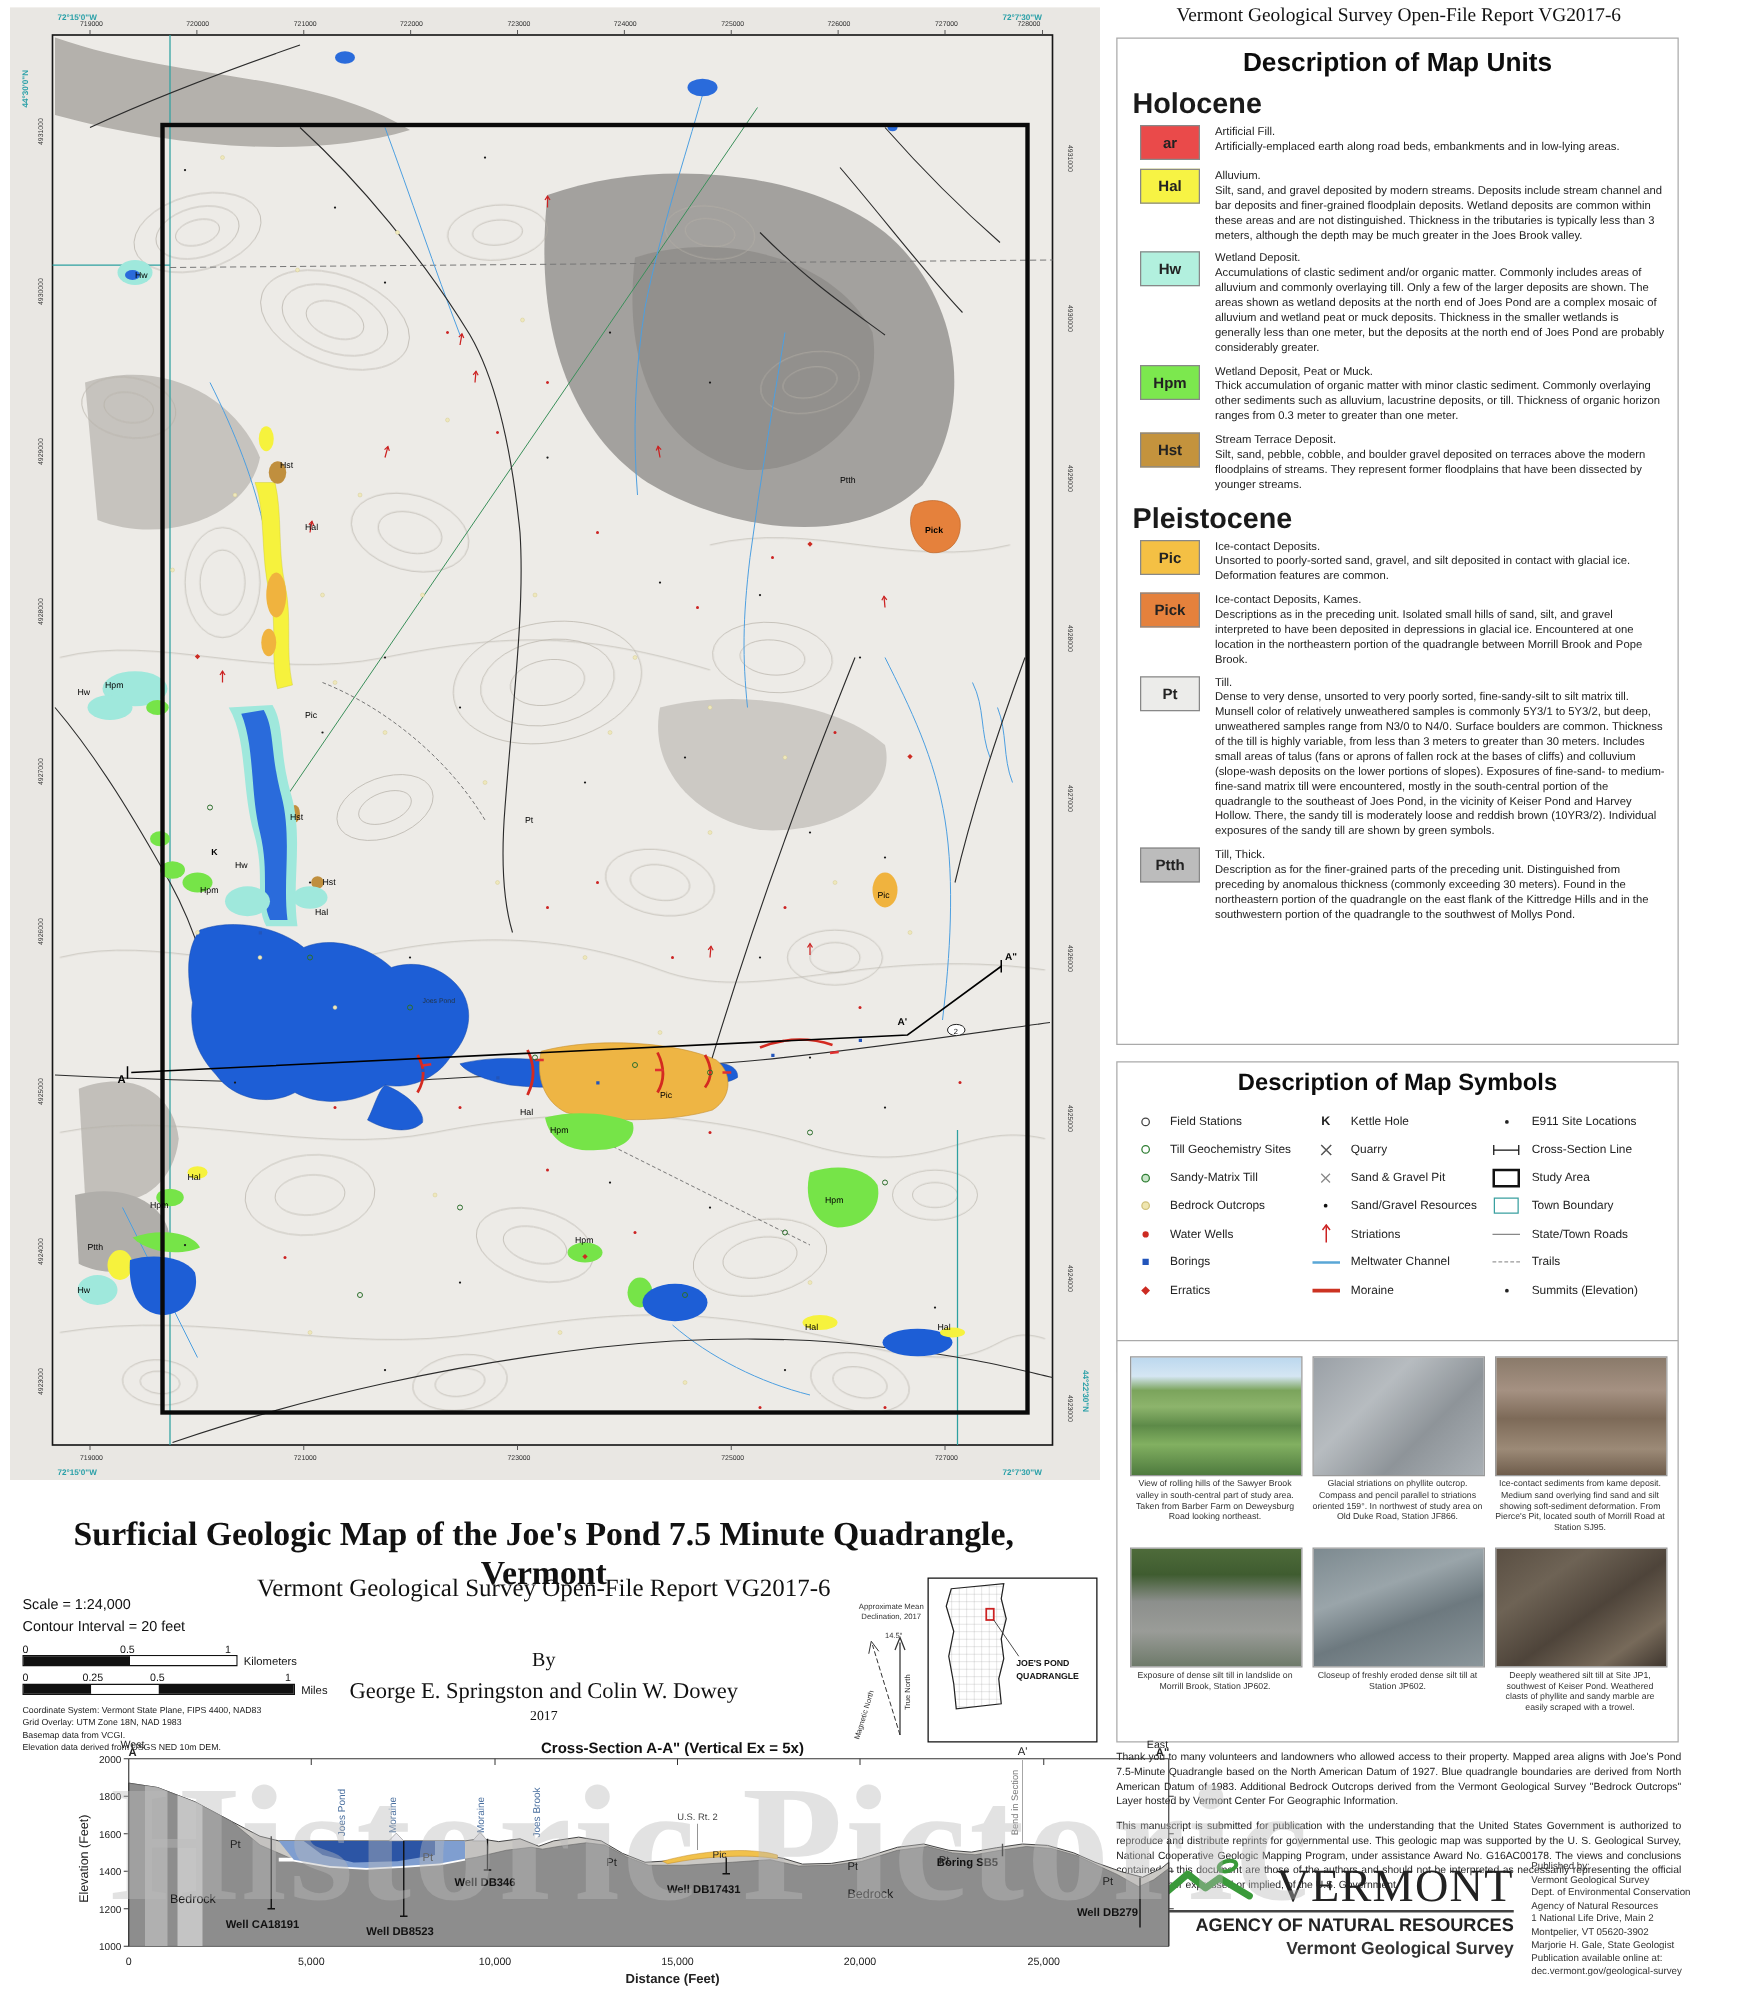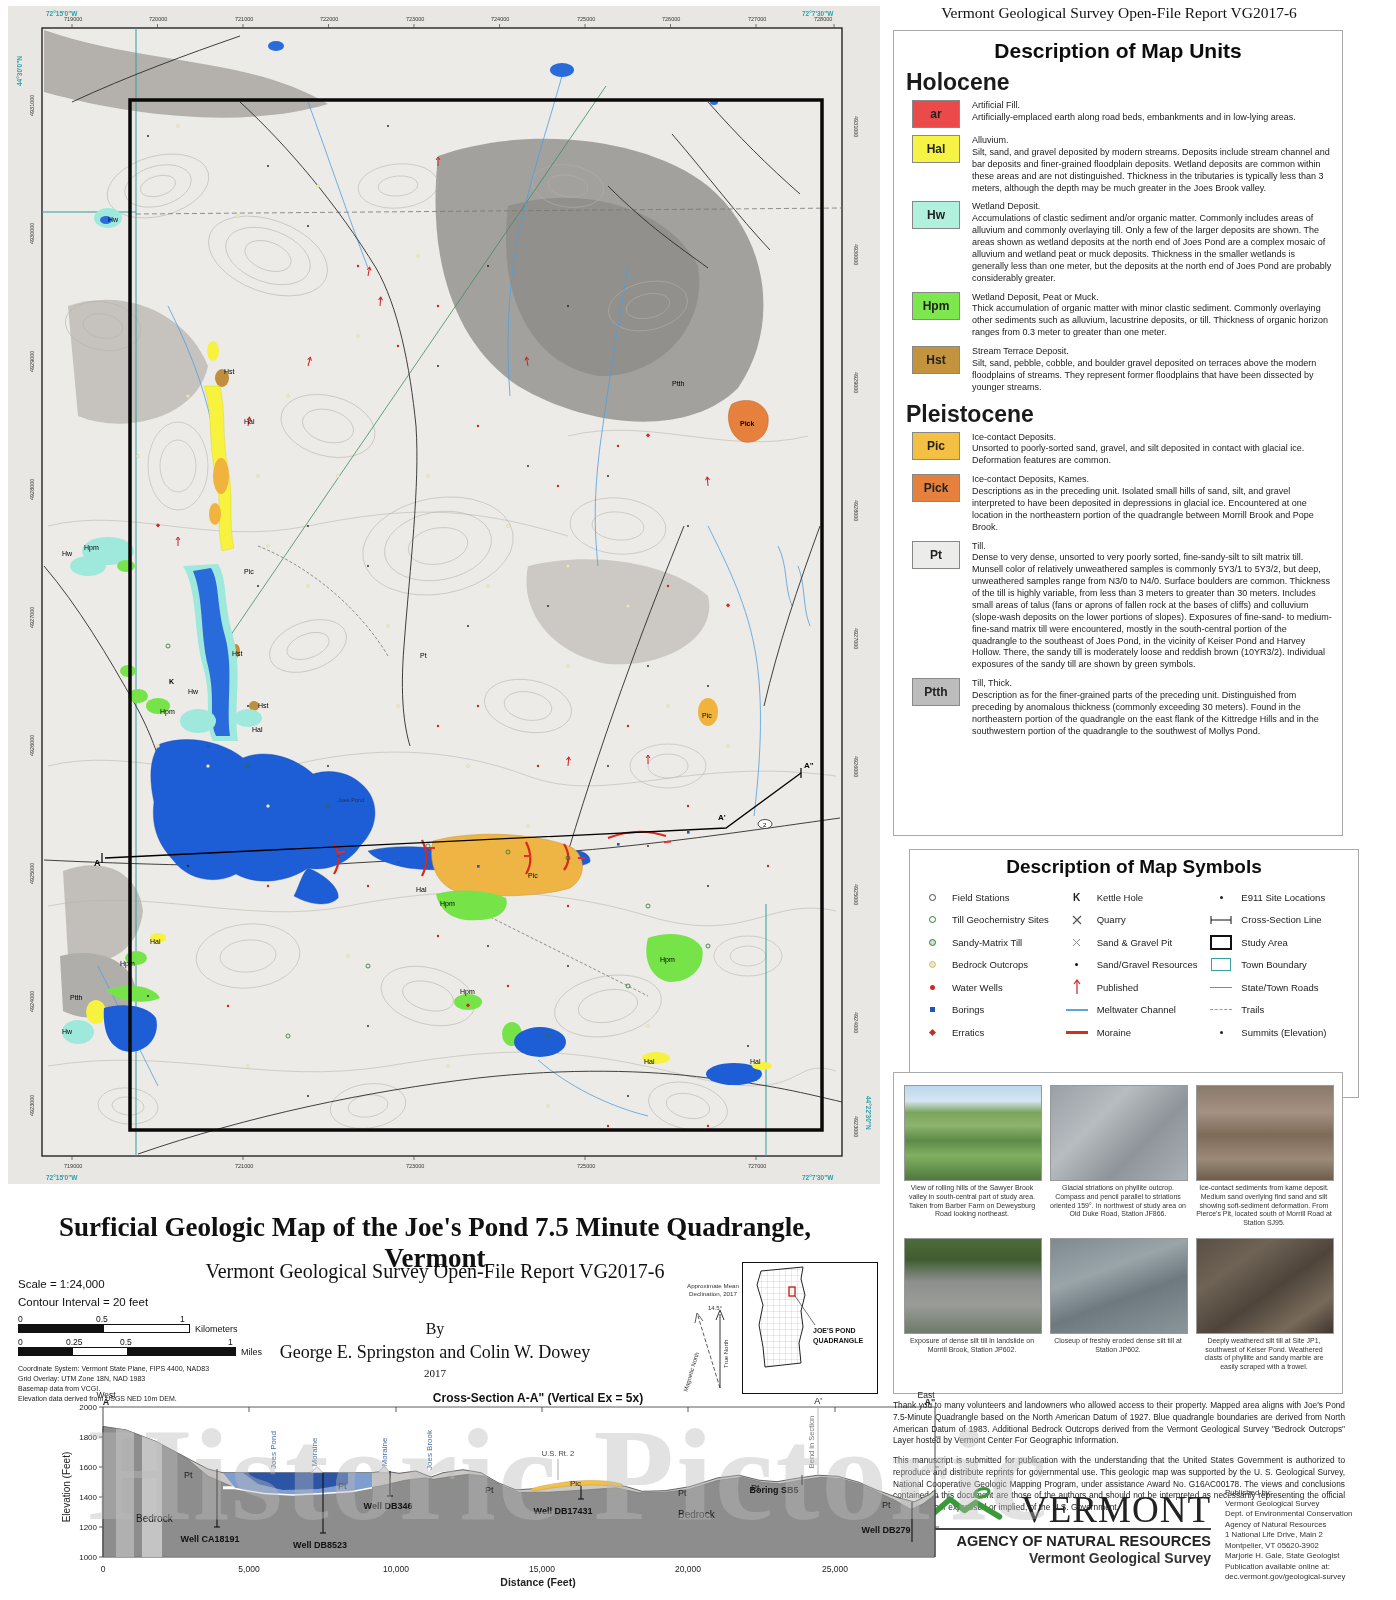--- a/index.html
+++ b/index.html
@@ -13,21 +13,21 @@
   .panel{position:absolute;left:0;width:450px;border:1px solid #aaa;background:#fff;box-sizing:border-box;}
   #units-panel{top:26px;height:806px;padding:6px 10px 4px 10px;overflow:hidden;}
   .panel-title{font-size:21px;font-weight:bold;text-align:center;color:#0d0d0d;margin:2px 0 6px 0;}
   .epoch{font-size:23px;font-weight:bold;margin:4px 0 4px 2px;}
   .unit-row{display:flex;gap:12px;margin:0 0 7px 8px;}
   .swatch{flex:0 0 46px;height:26px;border:1px solid #888;display:flex;align-items:center;justify-content:center;
           font-size:12px;font-weight:bold;color:#222;}
   .unit-text{flex:1;font-size:9px;line-height:1.32;color:#222;}
   .unit-name{margin-bottom:0px;}
   
-  #symbols-panel{top:845px;height:249px;padding:4px 10px;margin-left:16px;}
+  #symbols-panel{top:845px;height:249px;padding:4px 10px;}
   #symbols-panel .panel-title{font-size:19px;margin-bottom:8px;}
   .sym-grid{display:flex;gap:6px;}
   .sym-col{flex:1;}
   .sym-row{display:flex;align-items:center;gap:8px;height:22.5px;}
   .sym-cell{flex:0 0 24px;display:flex;align-items:center;justify-content:center;}
   .sym-label{font-size:9.5px;color:#222;}
   .c-outline{width:5px;height:5px;border-radius:50%;border:1px solid #444;}
   .c-green{border-color:#2e7d32;}
   .c-green2{border-color:#2e7d32;background:#c8e6c9;}
   .dot{border-radius:50%;}
@@ -693,21 +693,21 @@
               </span>
               <span class="sym-label">Sand/Gravel Resources</span>
             </div>
           <div class="sym-row">
               <span class="sym-cell">
                 <svg width="10" height="16">
                   <line x1="5" y1="15" x2="5" y2="2" stroke="#cc2222" stroke-width="1.2"></line>
                   <path d="M2,5 L5,1 L8,5" fill="none" stroke="#cc2222" stroke-width="1.2"></path>
                 </svg>
               </span>
-              <span class="sym-label">Published</span>
+              <span class="sym-label">Striations</span>
             </div>
           <div class="sym-row">
               <span class="sym-cell">
                 <span class="line-blue"></span>
               </span>
               <span class="sym-label">Meltwater Channel</span>
             </div>
           <div class="sym-row">
               <span class="sym-cell">
                 <span class="line-red"></span>

